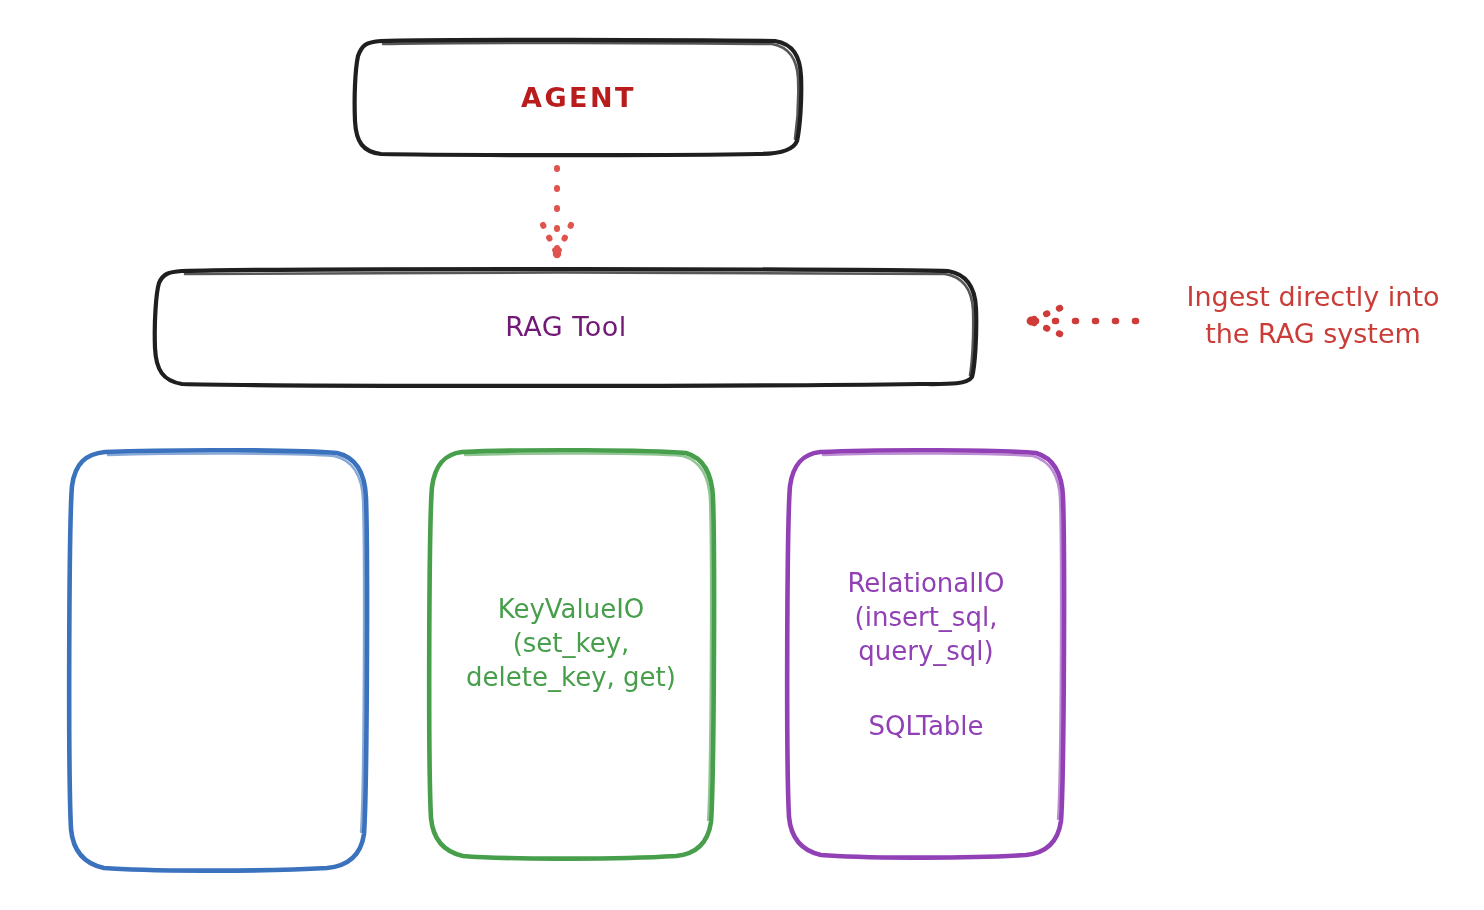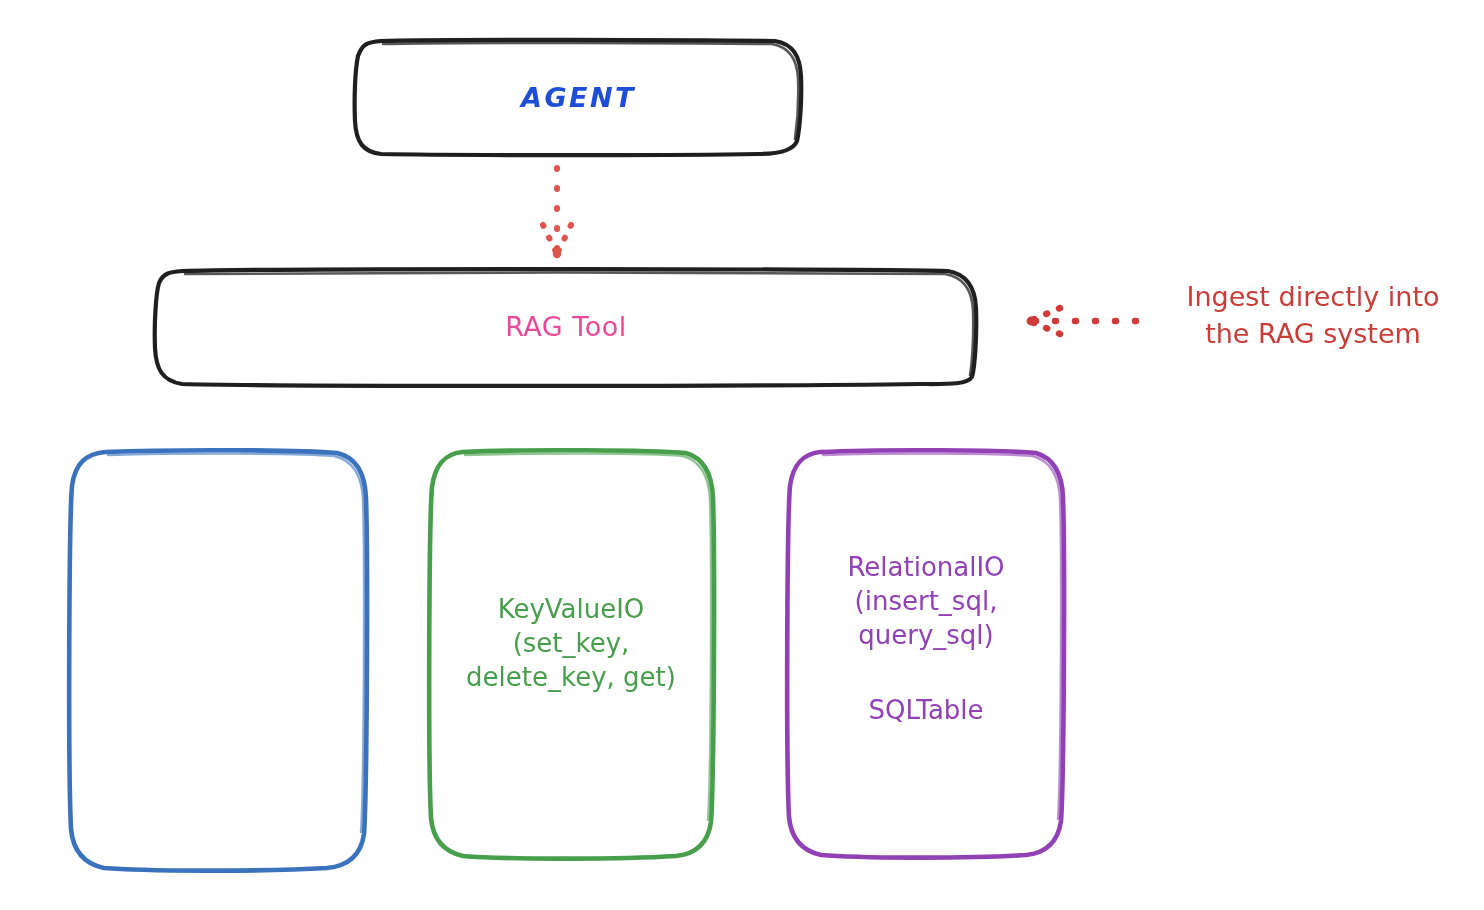--- a/index.html
+++ b/index.html
@@ -41,57 +41,56 @@
 
   
   #agent-node {
     left: 355px;
     top: 40px;
     width: 447px;
     height: 115px;
   }
   #agent-node .node-label {
     font-size: 27px;
-    font-style: italic;
     font-weight: 600;
     letter-spacing: 2.5px;
-    color: #1d4ed8;
+    color: #b91c1c;
   }
 
   
   #rag-tool-node {
     left: 155px;
     top: 270px;
     width: 822px;
     height: 114px;
   }
   #rag-tool-node .node-label {
     font-size: 27px;
-    color: #ec4899;
+    color: #701a75;
     letter-spacing: 0.5px;
   }
 
   
   #vector-io-node {
     left: 70px;
     top: 450px;
     width: 297px;
     height: 420px;
     padding: 0 10px;
   }
   #key-value-io-node {
     left: 429px;
     top: 450px;
     width: 284px;
     height: 408px;
     padding: 0 6px;
   }
   #relational-io-node {
     left: 788px;
-    top: 450px;
+    top: 466px;
     width: 276px;
     height: 407px;
     padding: 0 10px;
   }
 
   .provider .node-label {
     font-size: 26px;
     line-height: 1.30;
   }
   .provider .node-sublabel {

